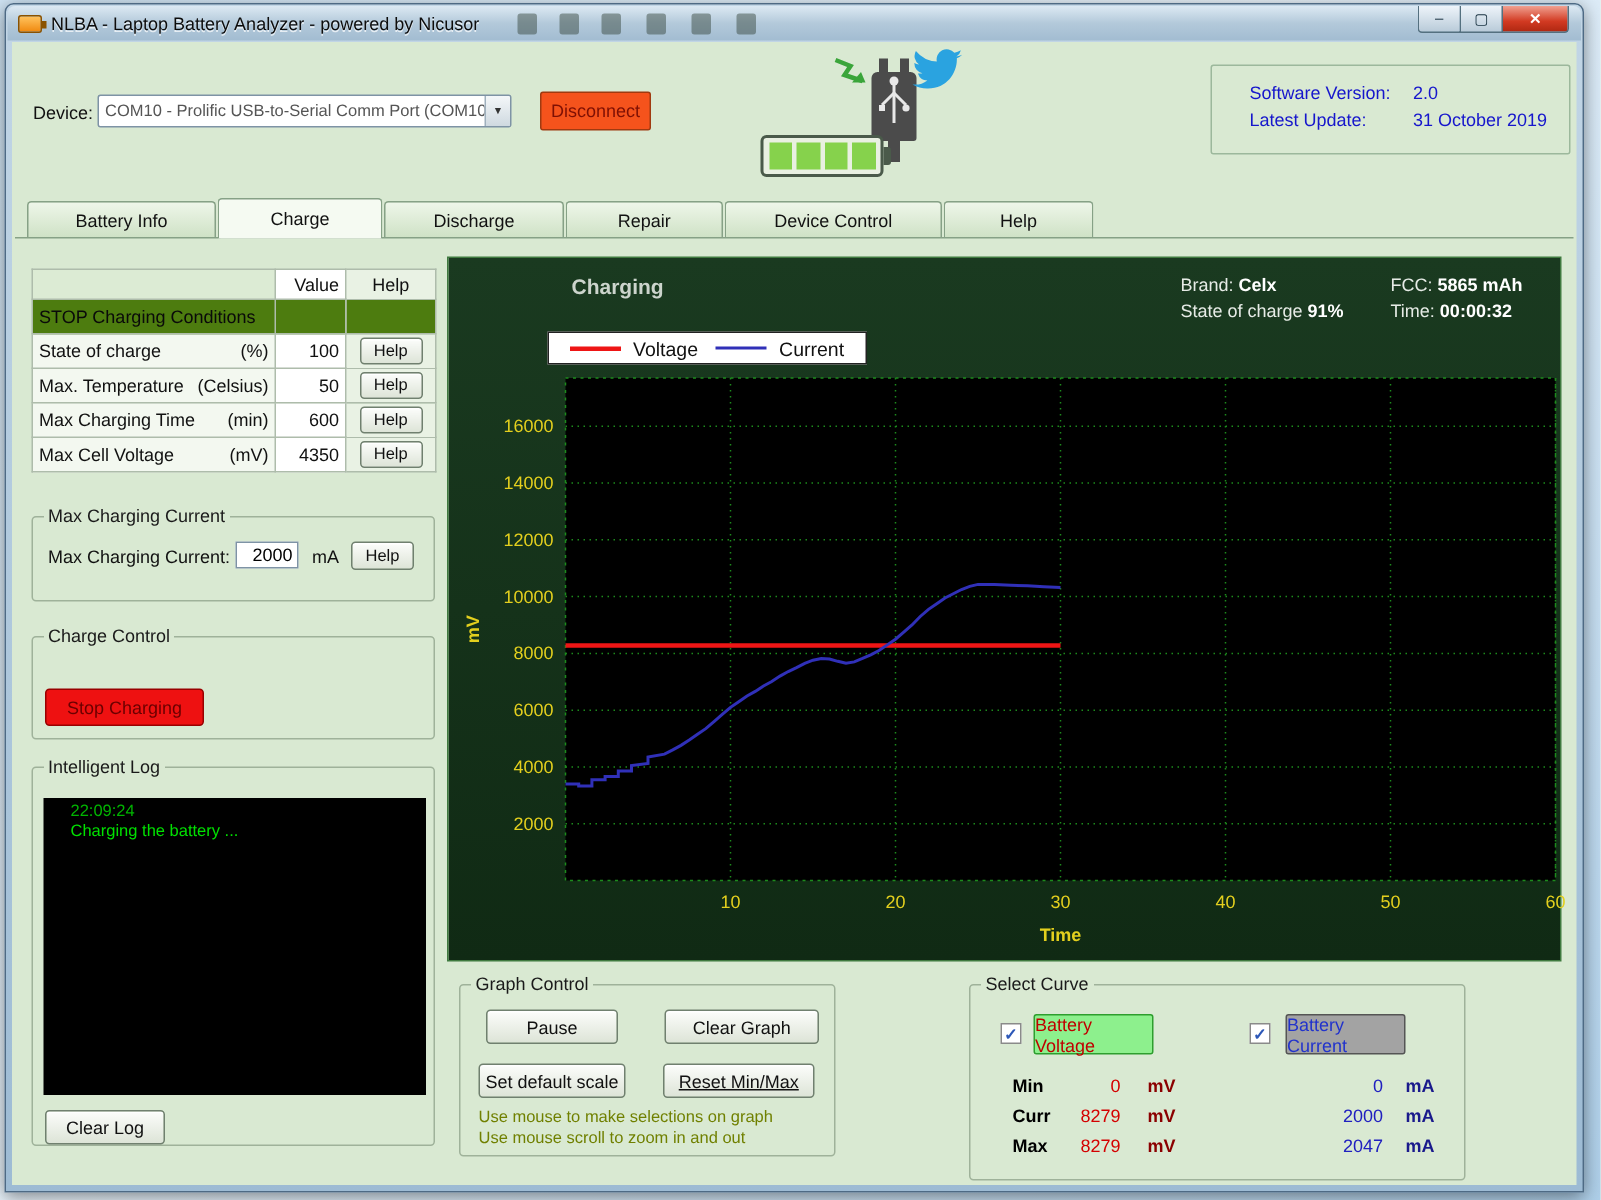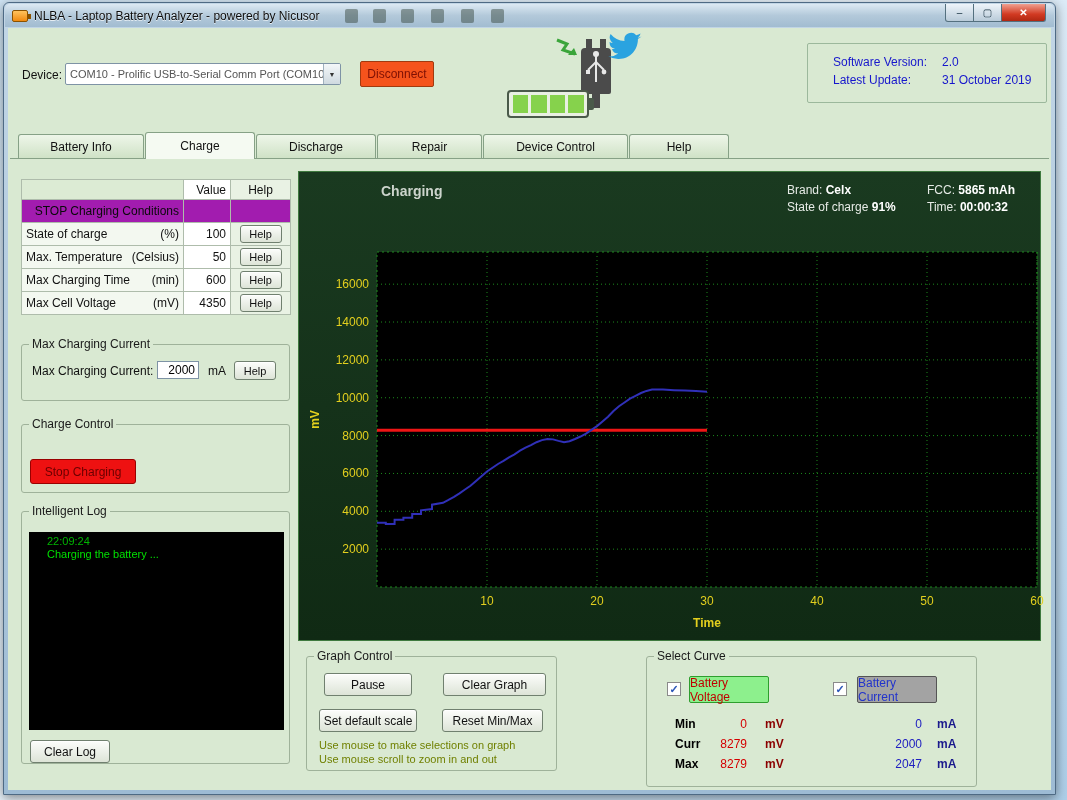--- a/index.html
+++ b/index.html
@@ -90,21 +90,21 @@
     font-size:12px; color:#111; box-shadow:inset 0 1px 0 #fff; position:absolute; }
   .btn-sm { font-size:11px; }
 
   
   .cond-table { position:absolute; left:13px; top:151px; border-collapse:collapse; }
   .cond-table td, .cond-table th { border:1px solid #aebcab; font-size:12px; font-weight:normal; padding:0 4px; height:23px; background:#f3f8f0; }
   .cond-table th { height:20px; background:#dcebd4; text-align:center; }
   .cond-table .c-label { width:162px; }
   .cond-table .c-value { width:47px; text-align:right; background:#fff; }
   .cond-table .c-help  { width:60px; text-align:center; background:#e9f2e4; position:relative; }
-  .cond-table .section td { background:#a21caf; color:#0a0a0a;text-align:right; }
+  .cond-table .section td { background:#4d7c0f; color:#0a0a0a; }
   .unit { float:right; }
   .help-btn { position:relative; width:42px; height:18px; margin:0 auto; }
 
   .val-input { width:42px; height:18px; border:1px solid #7e93a5; font-size:12px; text-align:right; padding-right:3px; font-family:"Liberation Sans",sans-serif; background:#fff; }
 
   .stop-btn { left:8px; top:28px; width:106px; height:25px; background:#ee1111;
     border:1px solid #990000; color:#6b0000; box-shadow:none; }
 
   .logbox { position:absolute; left:7px; top:14px; width:255px; height:198px; background:#000; padding:3px 18px; font-size:11px; line-height:13px; }
   .log-time { color:#00b400; }
@@ -289,20 +289,30 @@
         <span>Brand:</span> <b>Celx</b>
       </div>
       <div class="chart-info" style="left:488px; top:28px;">
         <span>State of charge</span> <b>91%</b>
       </div>
       <div class="chart-info" style="left:628px; top:11px;">
         <span>FCC:</span> <b>5865 mAh</b>
       </div>
       <div class="chart-info" style="left:628px; top:28px;">
         <span>Time:</span> <b>00:00:32</b>
+      </div>
+      <div class="legend">
+        <div class="legend-entry">
+          <span class="legend-swatch" style="background: rgb(238, 21, 21); height: 3px;"></span>
+          <span>Voltage</span>
+        </div>
+        <div class="legend-entry">
+          <span class="legend-swatch" style="background: rgb(48, 48, 184); height: 2px;"></span>
+          <span>Current</span>
+        </div>
       </div>
       <svg id="plot" width="746" height="400" style="position:absolute; left:0; top:70px; overflow:visible;">
           <rect x="78" y="10" width="660" height="335" fill="#000000"></rect>
           <line x1="78" y1="307.14689265536725" x2="738" y2="307.14689265536725" stroke="#1d8a1d" stroke-width="1" stroke-dasharray="1 3"></line>
           <text x="70" y="311.14689265536725" fill="#e3cf1e" text-anchor="end" font-size="12" font-family="Liberation Sans, sans-serif">2000</text>
           <line x1="78" y1="269.29378531073445" x2="738" y2="269.29378531073445" stroke="#1d8a1d" stroke-width="1" stroke-dasharray="1 3"></line>
           <text x="70" y="273.29378531073445" fill="#e3cf1e" text-anchor="end" font-size="12" font-family="Liberation Sans, sans-serif">4000</text>
           <line x1="78" y1="231.4406779661017" x2="738" y2="231.4406779661017" stroke="#1d8a1d" stroke-width="1" stroke-dasharray="1 3"></line>
           <text x="70" y="235.4406779661017" fill="#e3cf1e" text-anchor="end" font-size="12" font-family="Liberation Sans, sans-serif">6000</text>
           <line x1="78" y1="193.5875706214689" x2="738" y2="193.5875706214689" stroke="#1d8a1d" stroke-width="1" stroke-dasharray="1 3"></line>
@@ -333,21 +343,21 @@
           <text x="20" y="177.5" fill="#e3cf1e" font-size="12" font-weight="bold" text-anchor="middle" font-family="Liberation Sans, sans-serif" transform="rotate(-90 20 177.5)">mV</text>
           <text x="408" y="385" fill="#e3cf1e" font-size="12" font-weight="bold" text-anchor="middle" font-family="Liberation Sans, sans-serif">Time</text>
         </svg>
     </div>
 
     <fieldset style="left:298px; top:621px; width:251px; height:122px;">
       <legend>Graph Control</legend>
       <button class="btn" style="left:17px; top:10px; width:88px; height:23px;">Pause</button>
       <button class="btn" style="left:136px; top:10px; width:103px; height:23px;">Clear Graph</button>
       <button class="btn" style="left:12px; top:46px; width:98px; height:23px;">Set default scale</button>
-      <button class="btn" style="left:135px; top:46px; width:101px; height:23px;">Reset Min/Max</button>
+      <button class="btn" style="left:135px; top:46px; width:101px; height:23px;text-decoration:underline;">Reset Min/Max</button>
       <div class="hint" style="left:12px; top:76px;">Use mouse to make selections on graph</div>
       <div class="hint" style="left:12px; top:90px;">Use mouse scroll to zoom in and out</div>
     </fieldset>
 
     <fieldset style="left:638px; top:621px; width:331px; height:138px;">
       <legend>Select Curve</legend>
       <div class="checkbox" style="left:20px; top:19px;">
           <span>✓</span>
         </div>
       <div class="curve-btn voltage" style="top:13px;">Battery Voltage</div>

